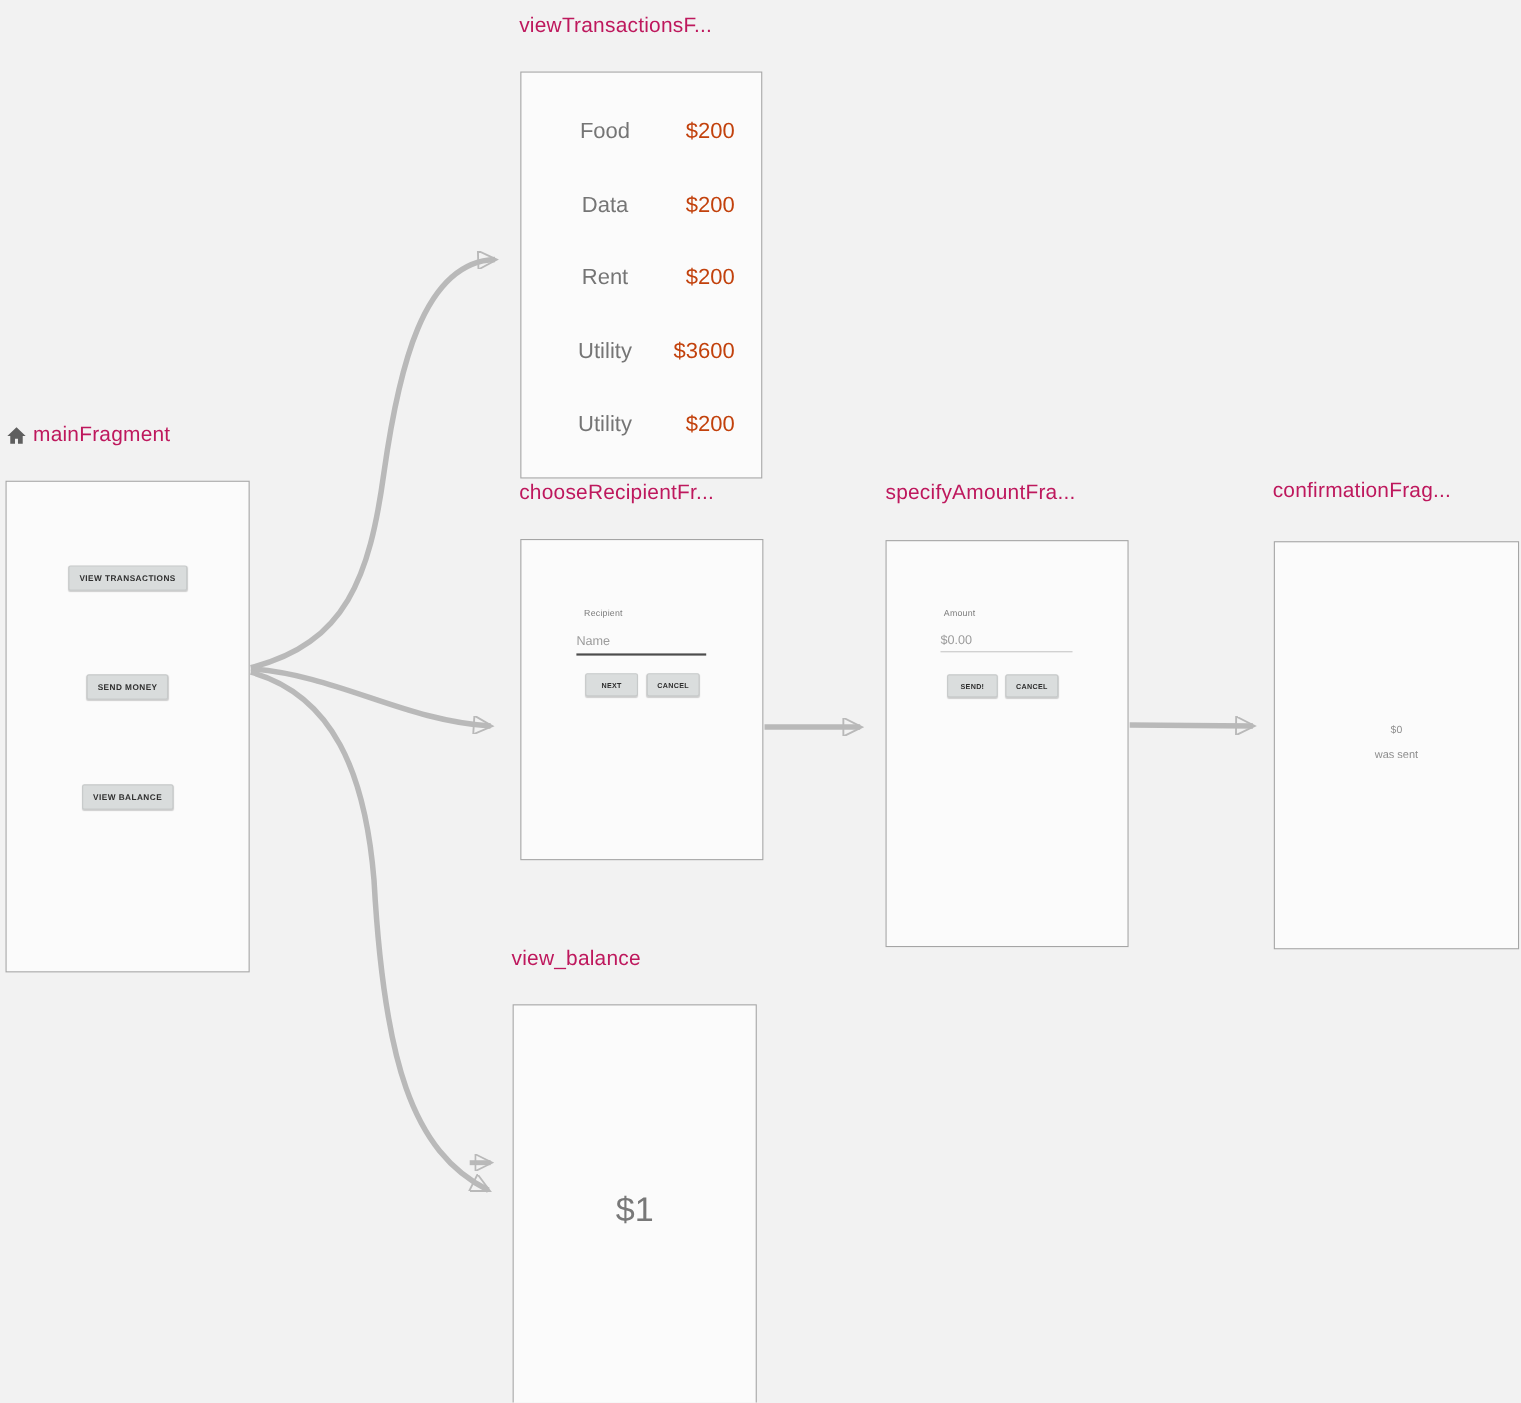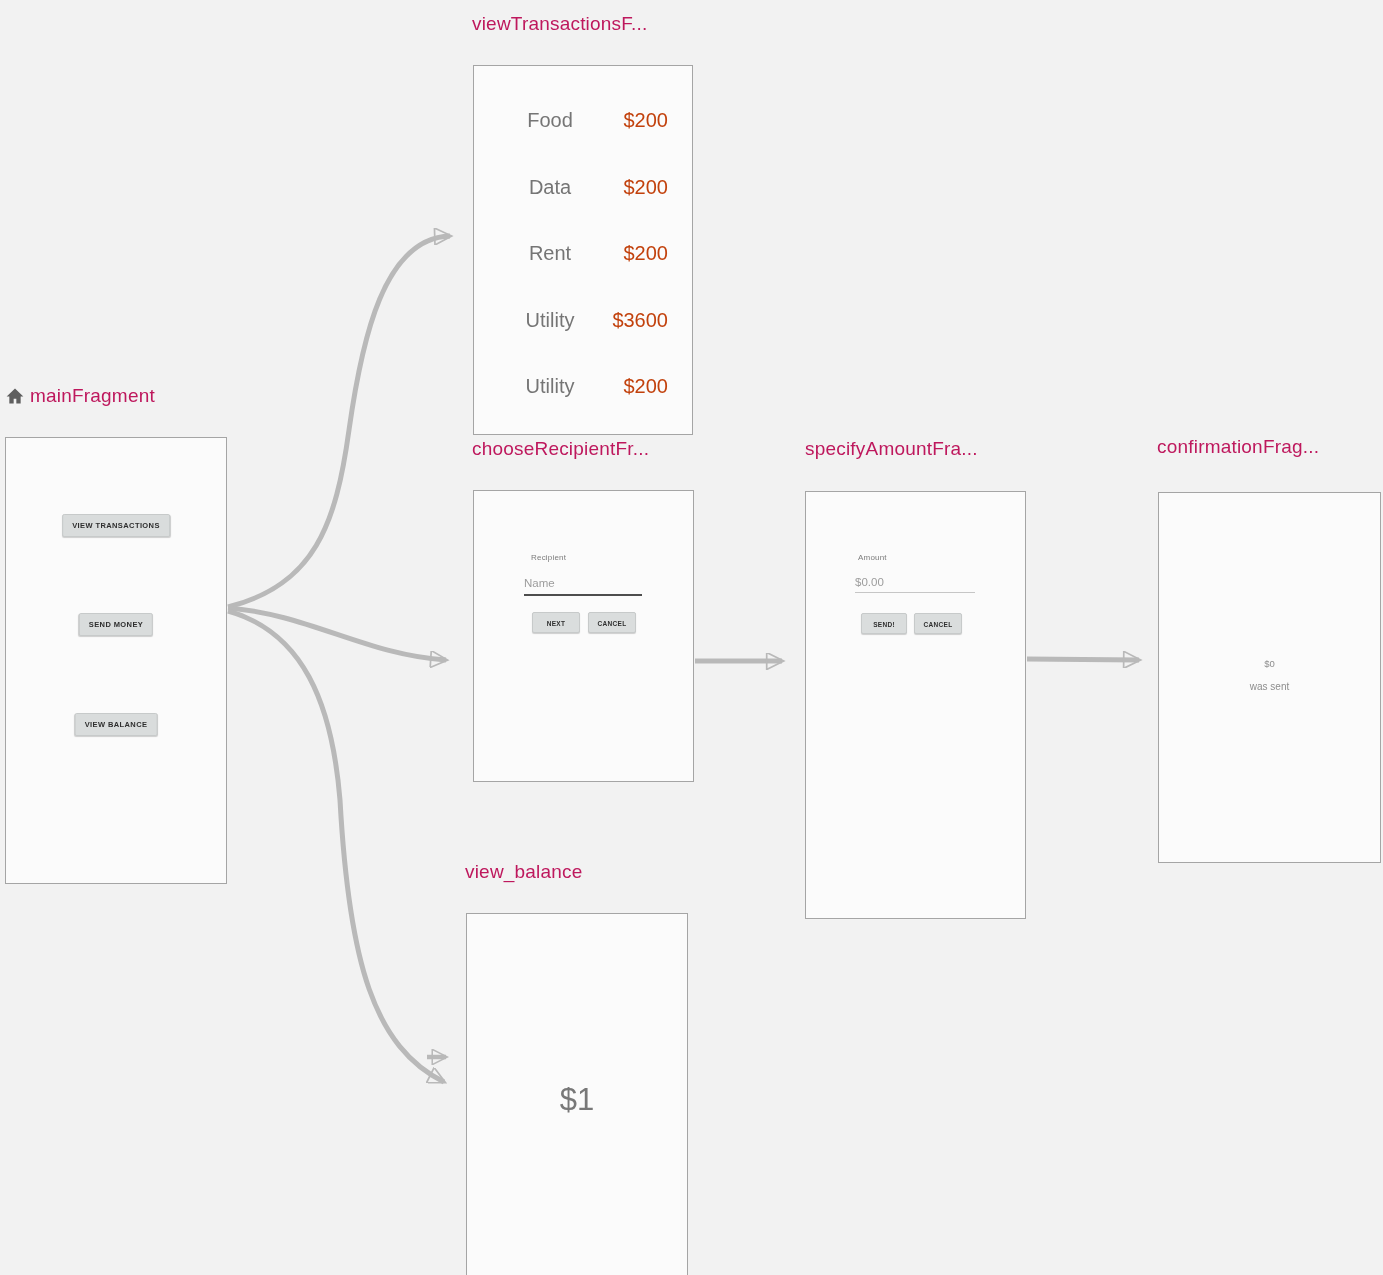--- a/index.html
+++ b/index.html
@@ -132,21 +132,21 @@
     <span class="fld-label" style="left:57px; top:62px;">Recipient</span>
     <span class="fld-placeholder" style="left:50px; top:86px;">Name</span>
     <div class="fld-underline" style="left:50px; top:103px; width:118px; background:#4d4d4d;"></div>
     <div class="p-btn" style="left:58px; top:121px; width:48px;">NEXT</div>
     <div class="p-btn" style="left:114px; top:121px; width:48px;">CANCEL</div>
   </div>
 
   <div class="frag-title" style="left:805px; top:438px;">
     <span>specifyAmountFra...</span>
   </div>
-  <div class="card" style="left:805px; top:476px; width:221px; height:428px;">
+  <div class="card" style="left:805px; top:476px; width:221px; height:370px;">
     <span class="fld-label" style="left:52px; top:61px;">Amount</span>
     <span class="fld-placeholder" style="left:49px; top:84px;">$0.00</span>
     <div class="fld-underline" style="left:49px; top:100px; width:120px; background:#c6c6c6; height:1px;"></div>
     <div class="p-btn" style="left:55px; top:121px; width:46px;">SEND!</div>
     <div class="p-btn" style="left:108px; top:121px; width:48px;">CANCEL</div>
   </div>
 
   <div class="frag-title" style="left:1157px; top:436px;">
     <span>confirmationFrag...</span>
   </div>

